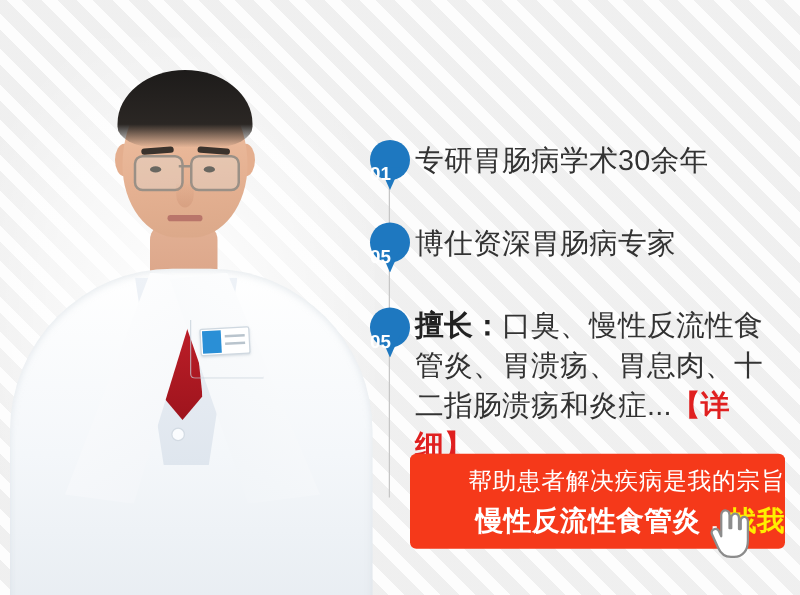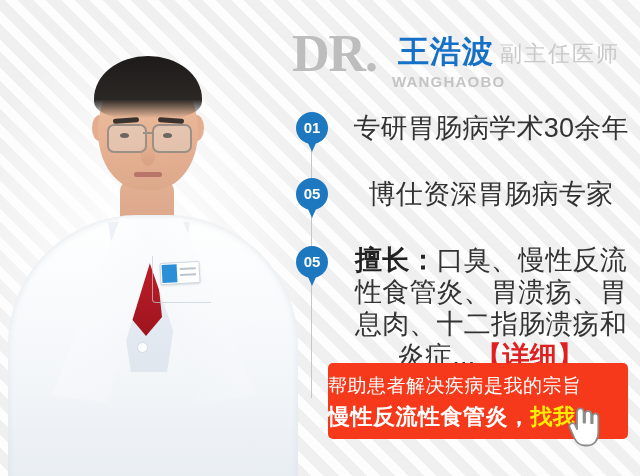--- a/index.html
+++ b/index.html
@@ -385,40 +385,39 @@
     left: 8px;
     top: 22px;
     width: 16px;
     height: 18px;
     background: #1e78c0;
     clip-path: polygon(0% 0%, 100% 0%, 50% 100%);
   }
   .pin-num {
     position: absolute;
     left: 0px;
-    top: 0px;
+    top: 12px;
     width: 32px;
     height: 32px;
     line-height: 32px;
-    text-align: center;
+    text-align: left;
     color: #ffffff;
     font-size: 15px;
     font-weight: bold;
     z-index: 2;
   }
   .point-text {
     position: absolute;
-    left: 47px;
+    left: 36px;
     top: 1px;
     width: 296px;
-    font-size: 27px;
+    font-size: 23px;
     line-height: 31px;
     color: #333333;
     letter-spacing: 0.2px;
-    text-align: center;
   }
   .point-text.multi {
     top: -2px;
     line-height: 32px;
   }
   .skill-label {
     font-weight: bold;
     color: #222222;
   }
   .detail-link {
@@ -428,21 +427,21 @@
 
   
   .cta-banner {
     position: absolute;
     left: 328px;
     top: 363px;
     width: 300px;
     height: 76px;
     background: #f5391a;
     border-radius: 5px;
-    text-align: left;
+    text-align: right;
     box-sizing: border-box;
     padding-top: 8px;
   }
   .cta-line1 {
     font-size: 19px;
     line-height: 30px;
     color: #ffffff;
     letter-spacing: 0.5px;
   }
   .cta-line2 {
@@ -492,26 +491,20 @@
     <div class="doc-brow-r"></div>
     <div class="doc-eye-l"></div>
     <div class="doc-eye-r"></div>
     <div class="doc-glasses-l"></div>
     <div class="doc-glasses-r"></div>
     <div class="doc-glasses-bridge"></div>
     <div class="doc-nose"></div>
     <div class="doc-mouth"></div>
   </div>
 
-  <div class="title-block">
-    <div class="dr-word">DR.</div>
-    <div class="doctor-name">王浩波</div>
-    <div class="doctor-rank">副主任医师</div>
-    <div class="name-pinyin">WANGHAOBO</div>
-  </div>
 
   <div class="timeline">
     <div class="timeline-line"></div>
 
     <div class="point p1">
       <div class="pin">
         <div class="pin-head"></div>
         <div class="pin-tail"></div>
         <div class="pin-num">01</div>
       </div>

